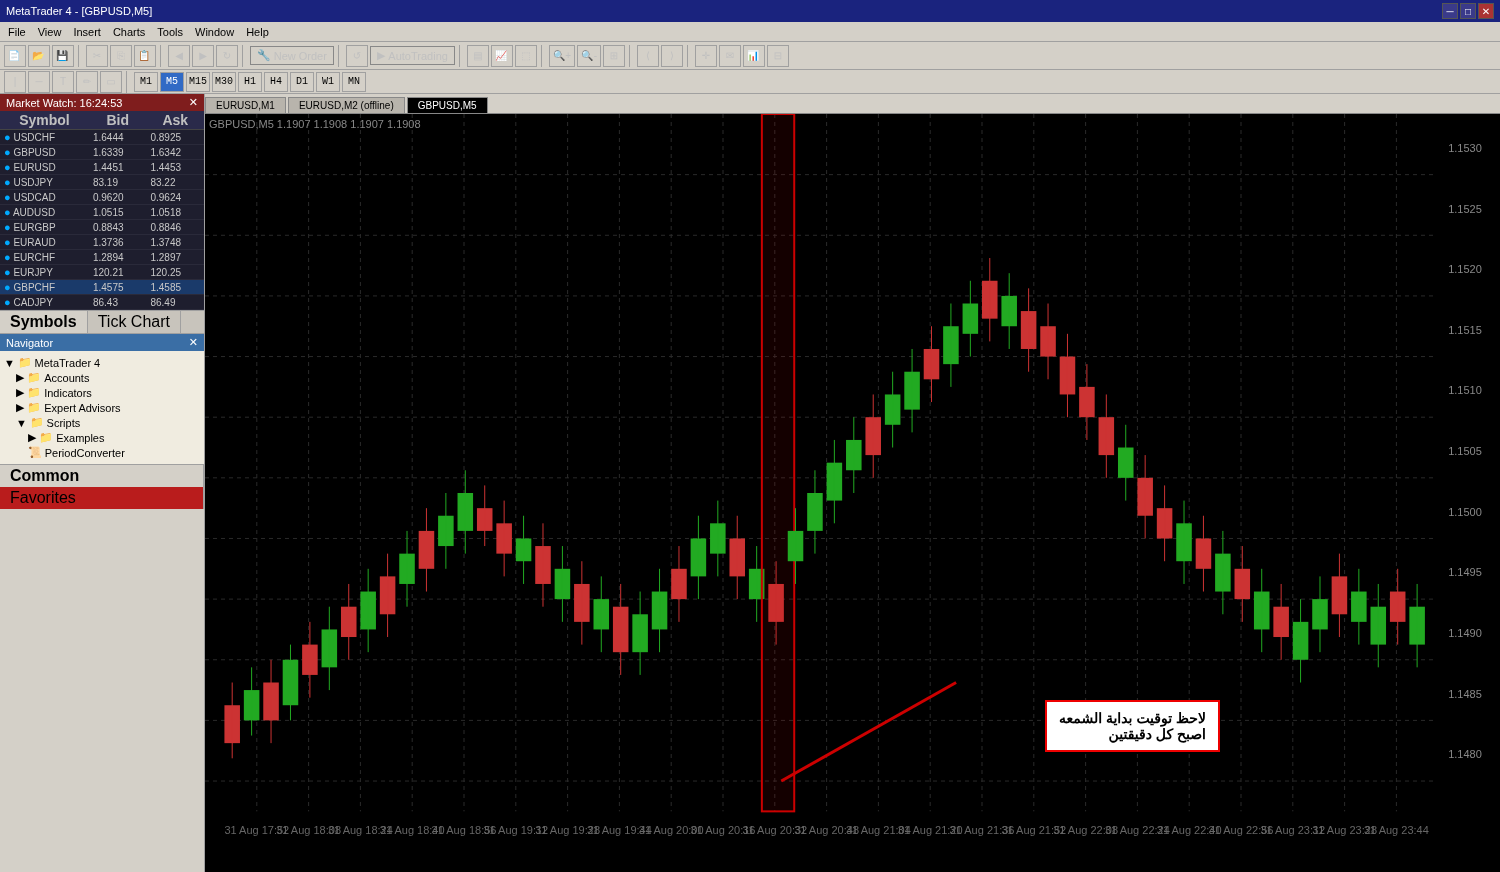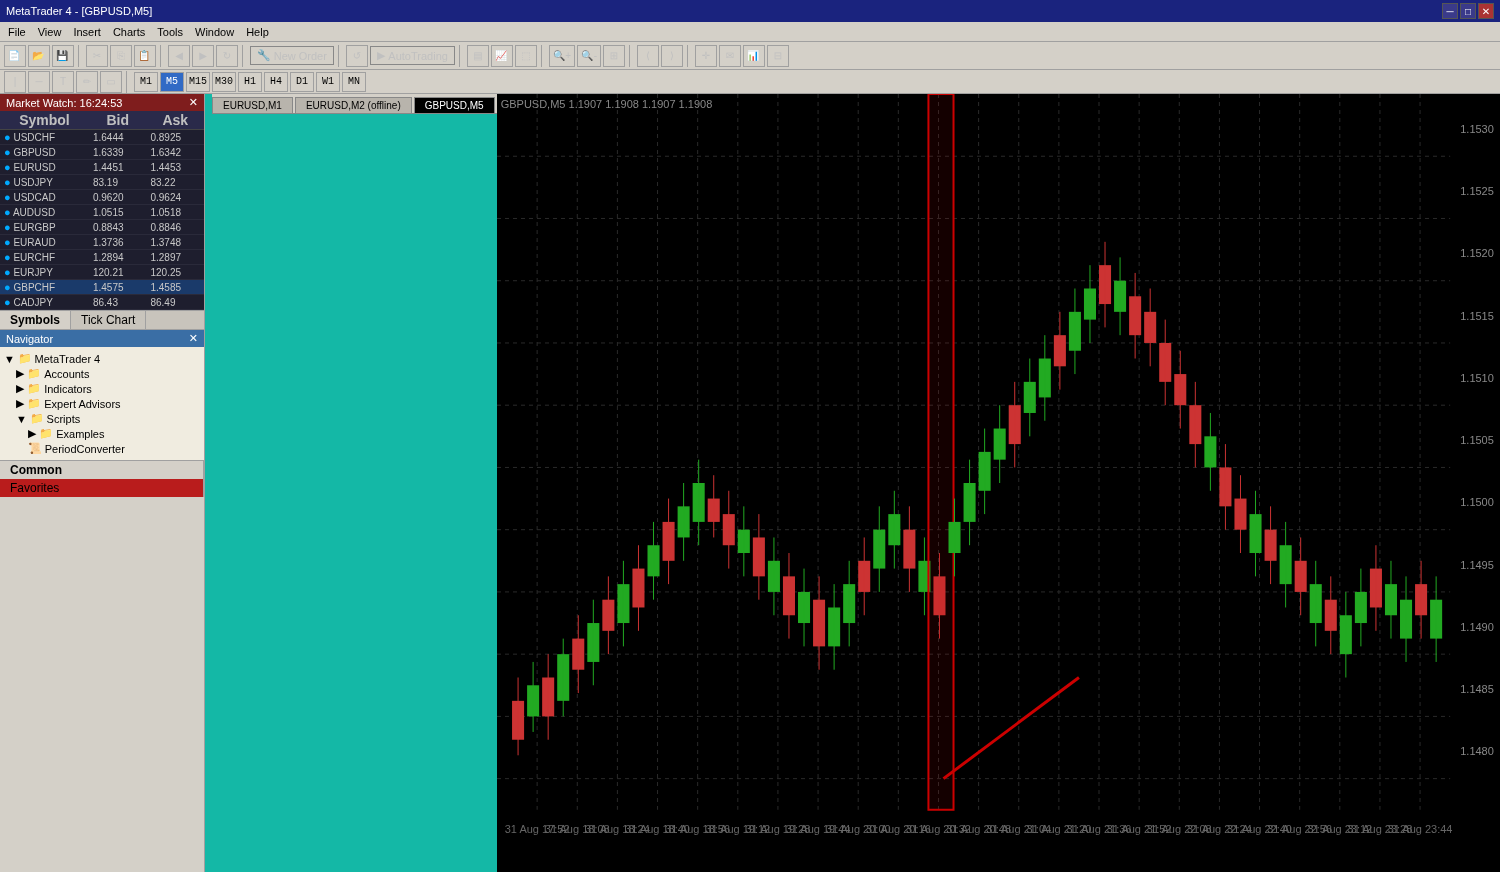--- a/index.html
+++ b/index.html
@@ -140,21 +140,21 @@
     }
 
     #mw-tabs {
       display: flex;
       background: #c8c4bc;
       border-top: 1px solid #a0a0a0;
     }
     .mw-tab {
       padding: 2px 10px;
       cursor: pointer;
-      font-size: 12px;
+      font-size: 16px;
       border-right: 1px solid #a0a0a0;
       color: #000;
     }
     .mw-tab.active { background: #d4d0c8; font-weight: bold; }
 
     
     #navigator {
       flex: 1;
       overflow: hidden;
     }
@@ -180,23 +180,22 @@
       cursor: pointer;
       gap: 3px;
     }
     .nav-indent { padding-left: 16px; }
     .nav-indent2 { padding-left: 28px; }
 
     
     #chart-area {
       flex: 1;
       display: flex;
-      flex-direction: row;
-      background: #14b8a6;
-      padding-left: 7px;
+      flex-direction: column;
+      background: #5eead4;
     }
 
     #chart-tabs {
       display: flex;
       background: #d4d0c8;
       border-bottom: 1px solid #888;
       height: 20px;
       align-items: flex-end;
     }
     .chart-tab {
@@ -680,16 +679,20 @@
         <line x1="92.1%" y1="60%" x2="92.1%" y2="70%" stroke="#cc3333" stroke-width="1"></line>
         <rect x="93%" y="65%" width="1.2%" height="5%" fill="#22aa22"></rect>
         <line x1="93.6%" y1="62%" x2="93.6%" y2="73%" stroke="#22aa22" stroke-width="1"></line>
 
         <polygon points="48%,72% 46%,66% 47.5%,66% 47.5%,58% 48.5%,58% 48.5%,66% 50%,66%" fill="#cc0000" transform="rotate(30, 47%, 68%)"></polygon>
 
         <line x1="58%" y1="75%" x2="44.5%" y2="88%" stroke="#cc0000" stroke-width="3"></line>
         <polygon points="44.5%,88% 42%,83% 47%,85%" fill="#cc0000"></polygon>
       </svg>
 
+      <div id="chart-tooltip" style="right:280px; bottom:120px; top:auto;">
+        <div style="font-size:14px; font-weight:bold;">لاحظ توقيت بداية الشمعه</div>
+        <div style="font-size:14px; font-weight:bold;">اصبح كل دقيقتين</div>
+      </div>
 
     </div>
   </div>
 </div>
 
 </body></html>

